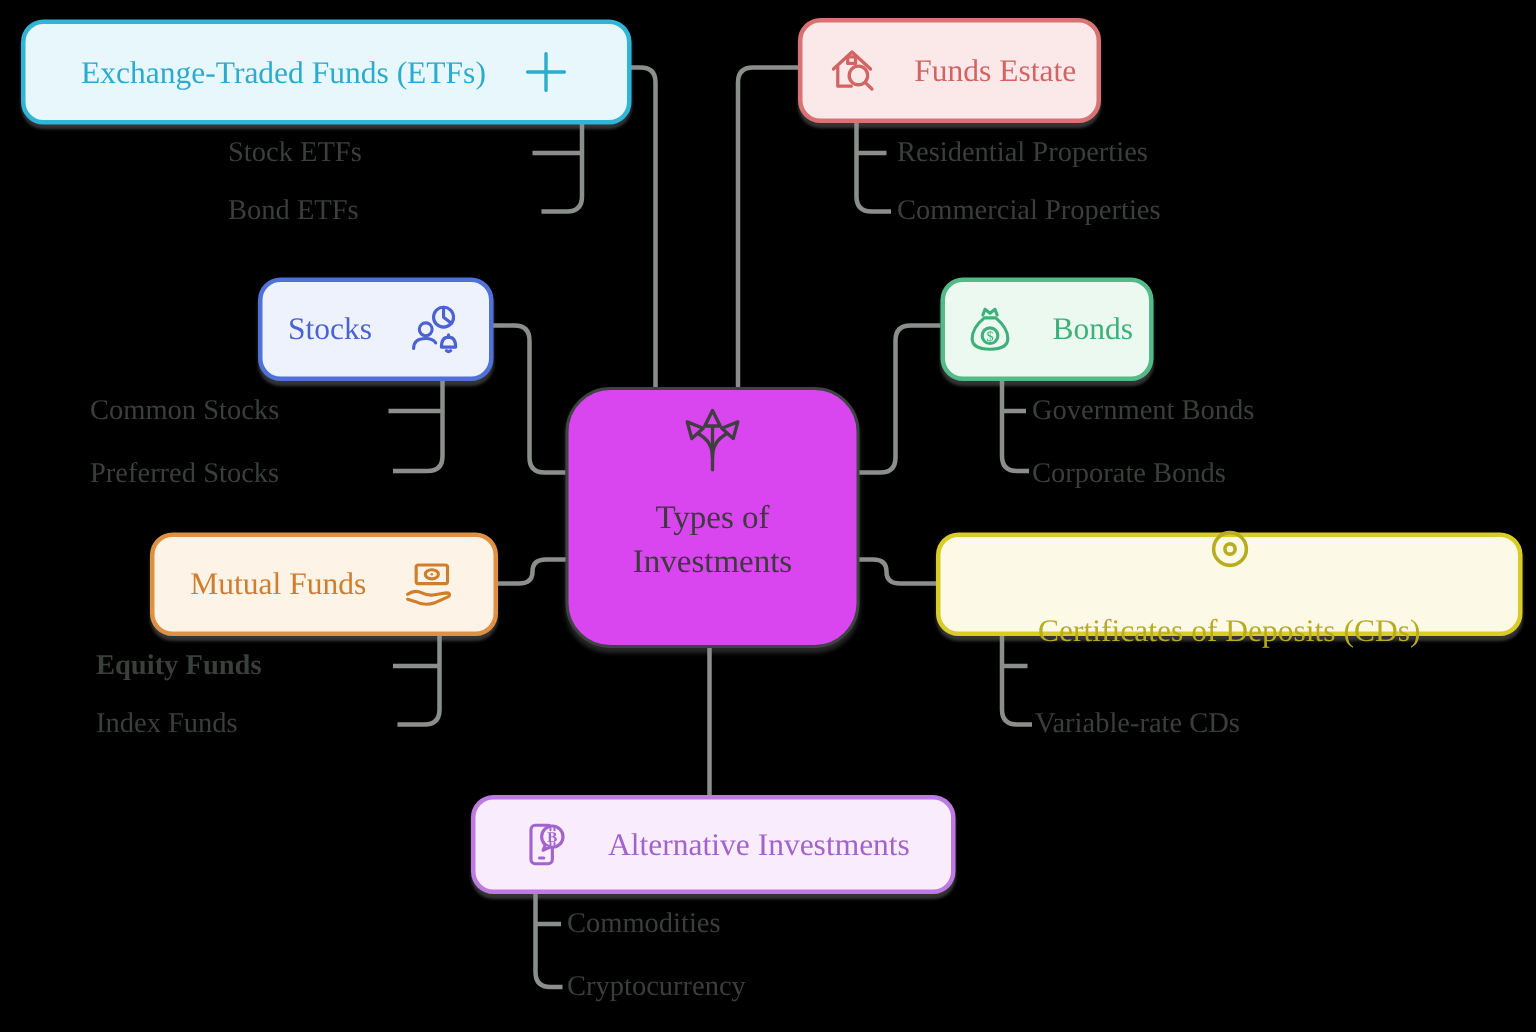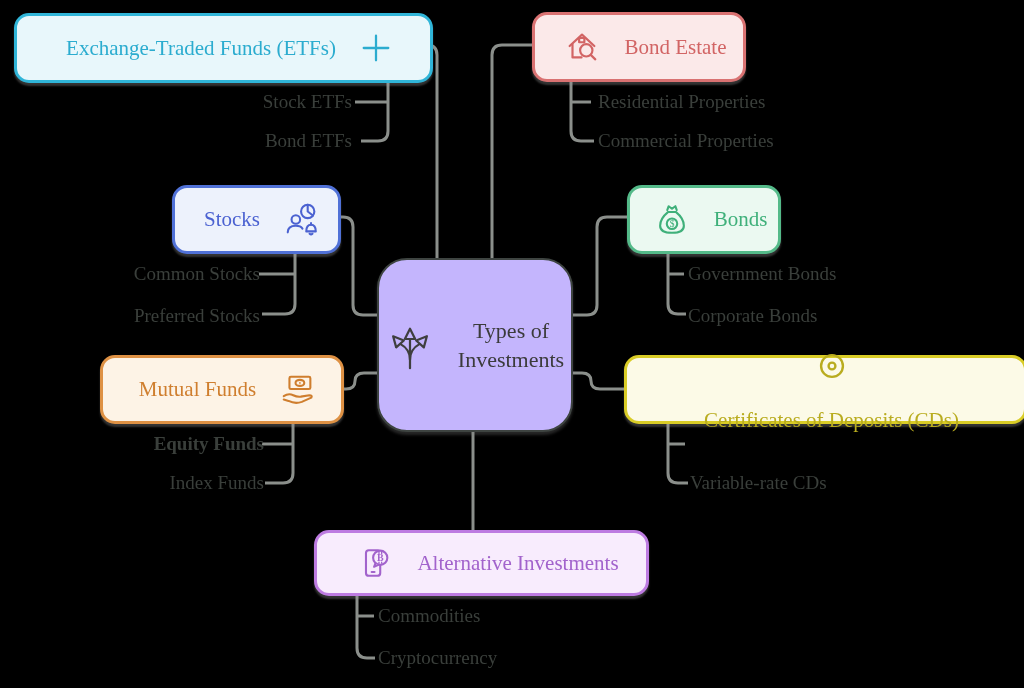--- a/index.html
+++ b/index.html
@@ -6,39 +6,39 @@
   #canvas{
     position:relative;width:1024px;height:688px;background:#000;overflow:hidden;
     font-family:"Liberation Serif","DejaVu Serif",serif;
   }
   #wires{position:absolute;left:0;top:0;z-index:1;}
   #wires path{fill:none;stroke:#8b8f8b;stroke-width:3;}
   .node{
     position:absolute;z-index:2;display:flex;align-items:center;justify-content:center;
     gap:23px;border-style:solid;border-width:3px;border-radius:15px;
     box-shadow:0 3px 2px rgba(150,150,150,0.35);
-    font-size:21px;white-space:nowrap;padding-left:12px;
+    font-size:21px;white-space:nowrap;
   }
   .node .lbl{pointer-events:none;}
   .icon{display:flex;align-items:center;justify-content:center;}
   .icon svg{display:block;}
   #center-node{
-    position:absolute;z-index:2;display:flex;flex-direction:row;align-items:center;
-    justify-content:center;gap:10px;background:#c4b5fd;border:2.5px solid #3e4441;
+    position:absolute;z-index:2;display:flex;flex-direction:column;align-items:center;
+    gap:10px;background:#d946ef;border:2.5px solid #3e4441;
     border-radius:30px;box-shadow:0 3px 3px rgba(130,130,130,0.3);
   }
   #center-node .center-label{
     width:150px;text-align:center;font-size:22px;line-height:29px;color:#3b3b3b;
   }
   .child{
     position:absolute;z-index:2;font-size:19px;line-height:26px;color:#3a3f3b;
     white-space:nowrap;
     text-align:center;
   }
-  .child.r{text-align:right;}
+  .child.r{text-align:left;}
 </style>
 </head>
 <body>
 
 <div id="canvas">
 
   <svg id="wires" width="1024" height="688">
 
     <path d="M415 45 H427 Q437 45 437 55 V258"></path>
     <path d="M533 45 H502 Q492 45 492 55 V258"></path>
@@ -78,21 +78,21 @@
   <div class="node" style="left: 532px; top: 12px; width: 196px; height: 64px; border-color: rgb(217, 114, 114); background: rgb(251, 233, 233); color: rgb(210, 100, 100);">
     <span class="icon">
       <svg width="38" height="38" viewBox="0 0 40 40" stroke="#d26464" stroke-width="2.3" fill="none" stroke-linecap="round" stroke-linejoin="round">
         <path d="M7 19 L20 7 L33 19"></path>
         <path d="M10 17 V31 H19.5"></path>
         <rect x="17" y="10.5" width="5.5" height="4.5"></rect>
         <circle cx="24.5" cy="23.5" r="6.5"></circle>
         <path d="M29.2 28.3 L34 33"></path>
       </svg>
     </span>
-    <span class="lbl">Bond Estate</span>
+    <span class="lbl">Funds Estate</span>
   </div>
   <div class="child" style="left:598px;top:89px;">Residential Properties</div>
   <div class="child" style="left:598px;top:128px;">Commercial Properties</div>
 
   <div class="node" style="left: 172px; top: 185px; width: 151px; height: 63px; border-color: rgb(80, 113, 215); background: rgb(237, 242, 252); color: rgb(75, 98, 209); align-items: center;">
     <span class="lbl">Stocks</span>
     <span class="icon">
       <svg width="38" height="38" viewBox="0 0 40 40" stroke="#4b62d1" stroke-width="2.2" fill="none" stroke-linecap="round" stroke-linejoin="round">
         <circle cx="26" cy="11" r="7"></circle>
         <path d="M26 4 V11 L31.5 15.3"></path>

